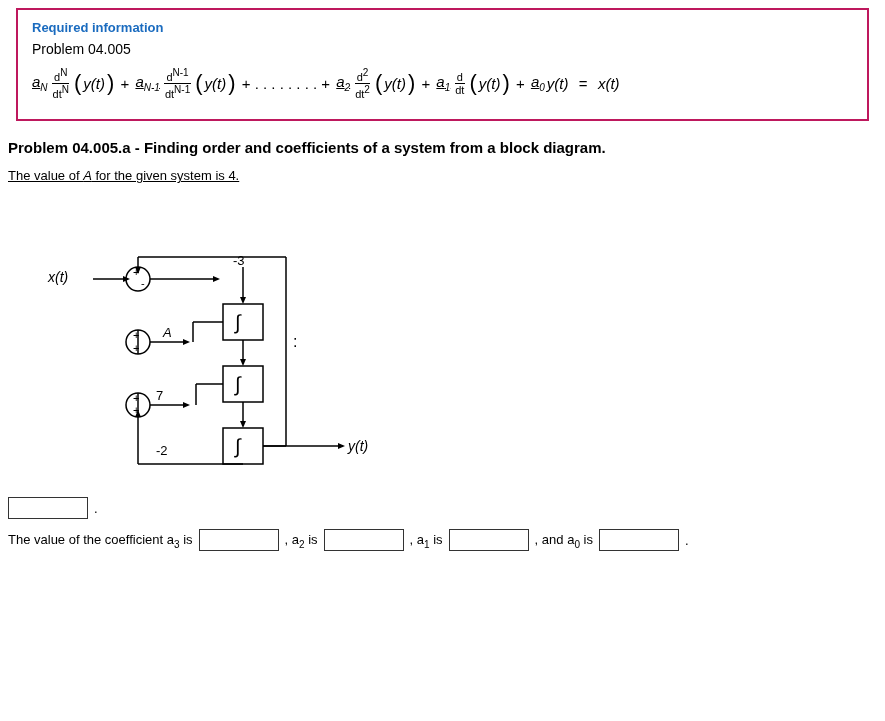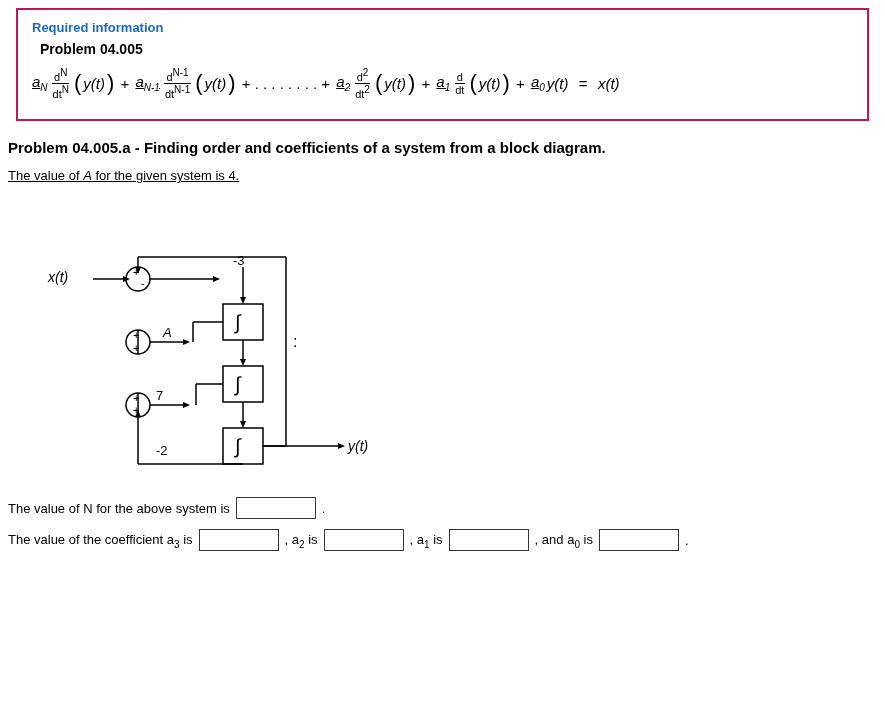--- a/index.html
+++ b/index.html
@@ -20,24 +20,23 @@
     }
 
     .required-info-title {
       color: #1a6bbf;
       font-size: 13px;
       font-weight: bold;
       margin-bottom: 6px;
     }
 
     .problem-number {
-      font-weight: bold;
+      font-weight: normal;
       font-size: 14px;
       margin-bottom: 6px;
-      margin-left: 8px;
     }
 
     .description {
       font-size: 13px;
       margin-bottom: 10px;
     }
 
     .main-content {
       padding: 10px 8px;
     }
@@ -269,21 +268,20 @@
       <line x1="100" y1="133" x2="100" y2="157" stroke="#000" stroke-width="1.5"></line>
 
       <line x1="100" y1="196" x2="100" y2="220" stroke="#000" stroke-width="1.5"></line>
 
       <text x="255" y="150" font-size="16">:</text>
     </svg>
   </div>
 
   <div class="answer-section">
     <div class="answer-row">
-      <span>The value of N for the above system is</span>
       <input type="text" class="answer-input" style="">
       <span>.</span>
     </div>
     <div class="answer-row">
       <span>The value of the coefficient a<sub>3</sub> is</span>
       <input type="text" class="answer-input" style="">
       <span>, a<sub>2</sub> is</span>
       <input type="text" class="answer-input" style="">
       <span>, a<sub>1</sub> is</span>
       <input type="text" class="answer-input" style="">

